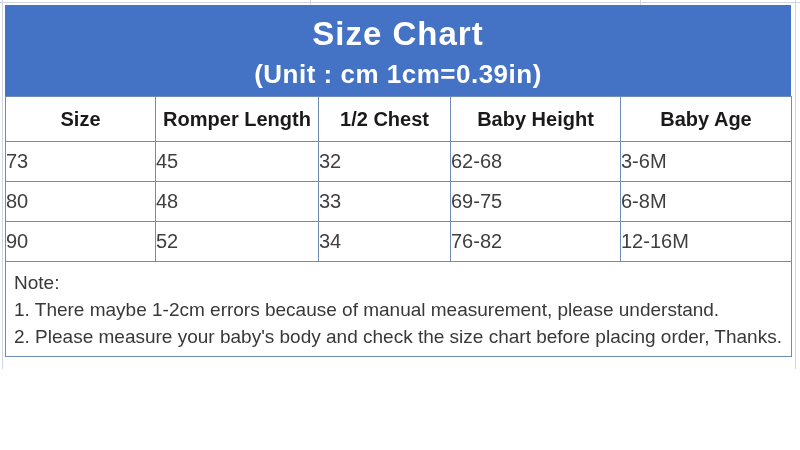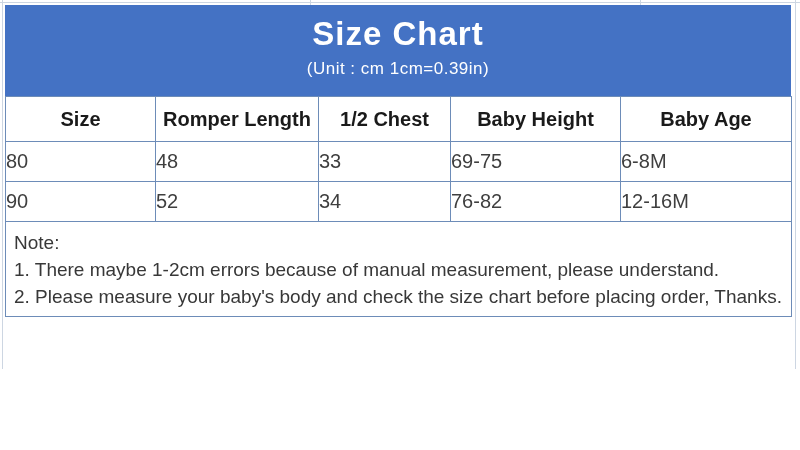--- a/index.html
+++ b/index.html
@@ -36,22 +36,22 @@
     box-sizing: border-box;
   }
   .banner .title {
     margin-top: 10px;
     font-size: 33px;
     font-weight: bold;
     letter-spacing: 1px;
   }
   .banner .subtitle {
     margin-top: 6px;
-    font-size: 17px;
-    font-weight: normal;
+    font-size: 26px;
+    font-weight: bold;
     letter-spacing: 0.5px;
   }
 
   
   table.size-table {
     position: absolute;
     left: 5px;
     top: 96px;
     width: 786px;
     border-collapse: collapse;
@@ -119,20 +119,27 @@
       <tr>
         <th>Size</th>
         <th>Romper Length</th>
         <th>1/2 Chest</th>
         <th>Baby Height</th>
         <th>Baby Age</th>
       </tr>
     </thead>
     <tbody>
       <tr>
+        <td class="data-cell">73</td>
+        <td class="data-cell">45</td>
+        <td class="data-cell">32</td>
+        <td class="data-cell">62-68</td>
+        <td class="data-cell">3-6M</td>
+      </tr>
+      <tr>
         <td class="data-cell">80</td>
         <td class="data-cell">48</td>
         <td class="data-cell">33</td>
         <td class="data-cell">69-75</td>
         <td class="data-cell">6-8M</td>
       </tr>
       <tr>
         <td class="data-cell">90</td>
         <td class="data-cell">52</td>
         <td class="data-cell">34</td>

